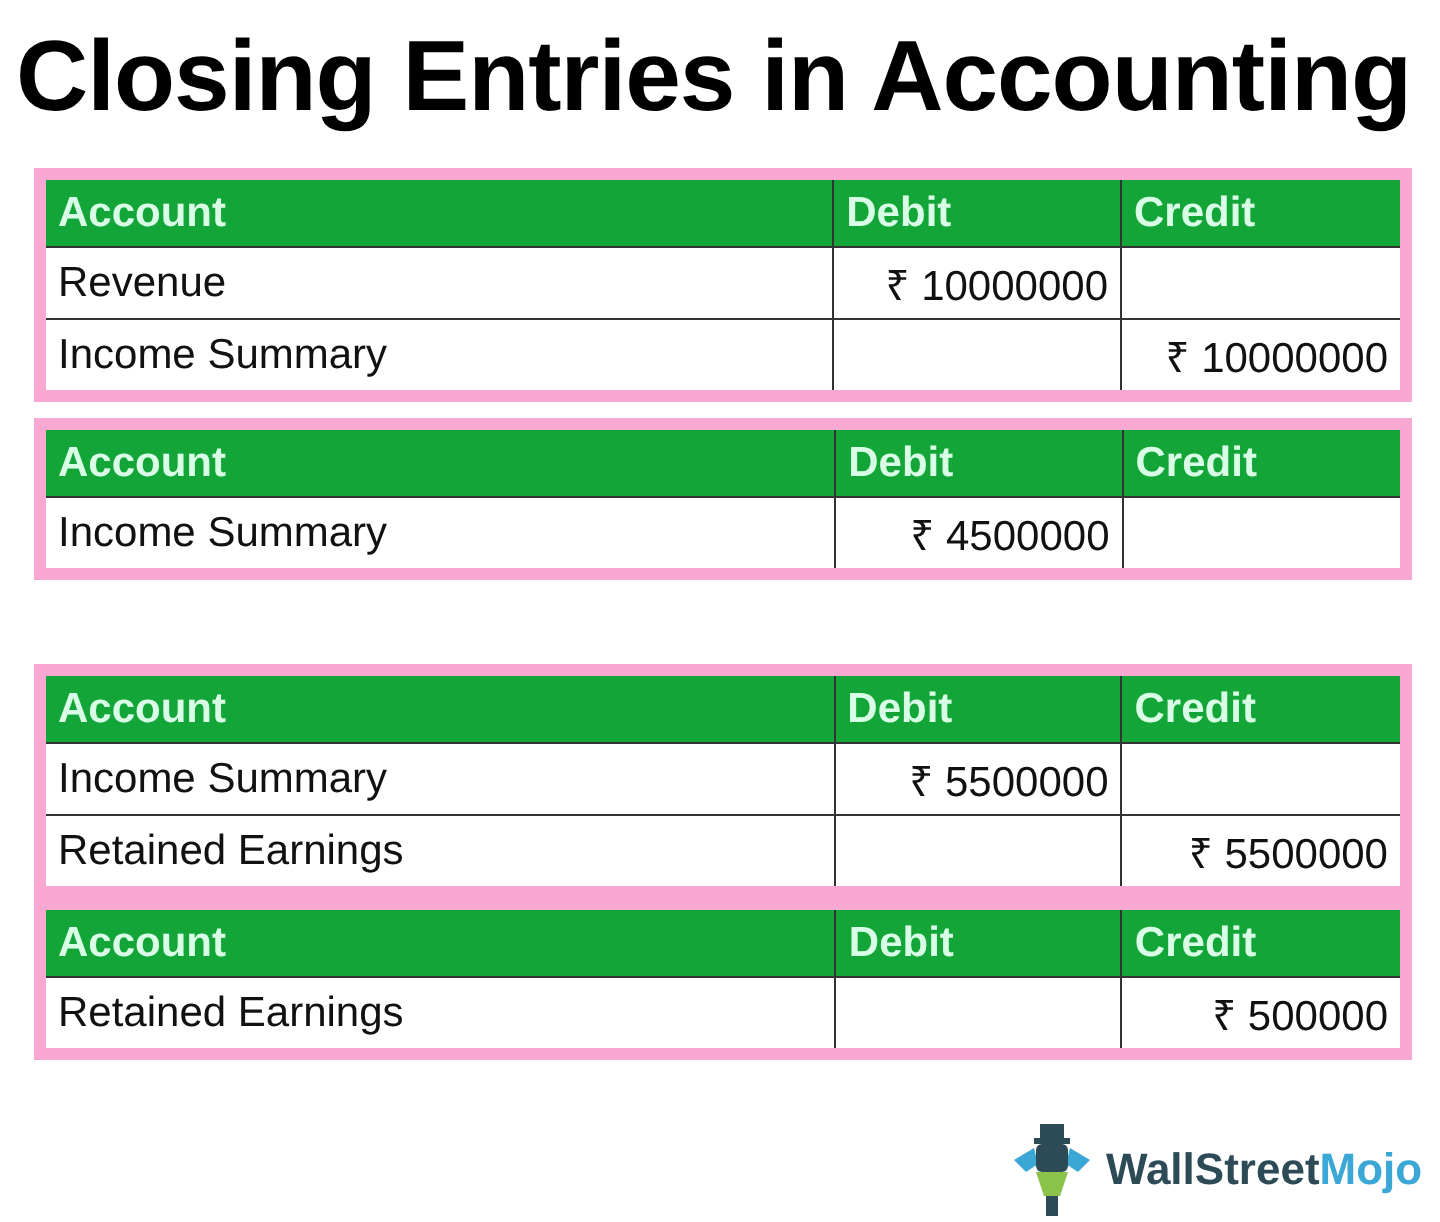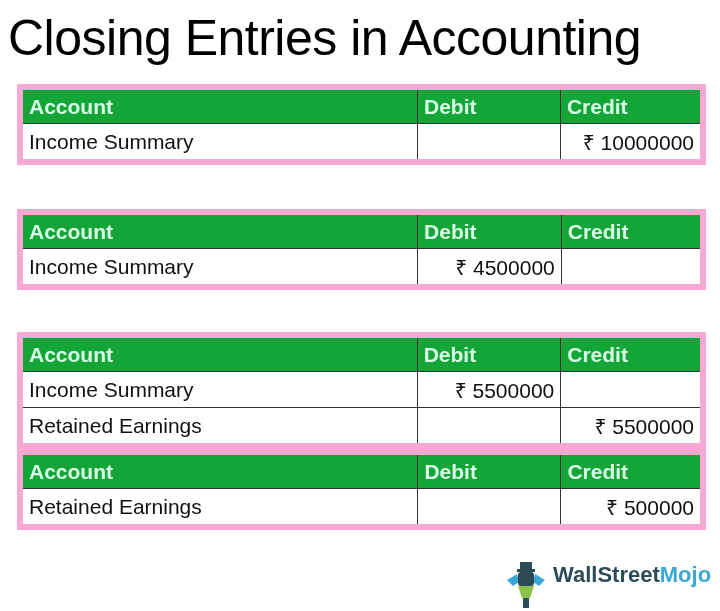--- a/index.html
+++ b/index.html
@@ -1,39 +1,44 @@
 <!DOCTYPE html>
 <html><head>
 <meta charset="utf-8">
 <style>
   html, body { margin:0; padding:0; background:#ffffff; }
   body { width:720px; height:611px; position:relative; overflow:hidden; font-family:"Liberation Sans", sans-serif; }
-  .title { position:absolute; left:8px; top:8px; width:712px; font-size:50px; font-weight:normal; color:#000; letter-spacing:-0.5px; line-height:60px; }
+  .title { position:absolute; left:8px; top:8px; width:712px; font-size:50px; font-weight:bold; color:#000; letter-spacing:-0.5px; line-height:60px; }
   .tbl { position:absolute; left:17px; width:689px; border-collapse:collapse; border:6px solid #f9a8d4; }
   .tbl td { border:1.5px solid #333; height:35px; padding:0 6px; font-size:21px; color:#111; }
   .tbl tr.hdr td { background:#13a538; color:#d8ffe6; font-weight:bold; font-size:21px; height:33px; border-color:#333; }
   .c1 { width:390px; }
   .c2 { width:132px; text-align:right; }
   .c3 { width:128px; text-align:right; }
   .tbl tr.hdr td.c2, .tbl tr.hdr td.c3 { text-align:left; }
-  .logo { position:absolute; left:505px; top:562px; display:flex; align-items:flex-start; }
+  .logo { position:absolute; left:505px; top:562px; display:flex; align-items:center; }
   .logo .txt { font-size:22px; font-weight:bold; color:#2c4b57; margin-left:6px; }
   .logo .txt .mojo { color:#3aa7d6; }
 </style>
 </head>
 <body>
 
 <div class="title">Closing Entries in Accounting</div>
 
 <table class="tbl" style="top:84px">
   <tbody>
       <tr class="hdr">
     <td class="c1">Account</td>
     <td class="c2">Debit</td>
     <td class="c3">Credit</td>
+  </tr>
+  <tr>
+    <td class="c1">Revenue</td>
+    <td class="c2">₹ 10000000</td>
+    <td class="c3"></td>
   </tr>
   <tr>
     <td class="c1">Income Summary</td>
     <td class="c2"></td>
     <td class="c3">₹ 10000000</td>
   </tr>
 </tbody>
   </table>
 
 <table class="tbl" style="top:209px">

